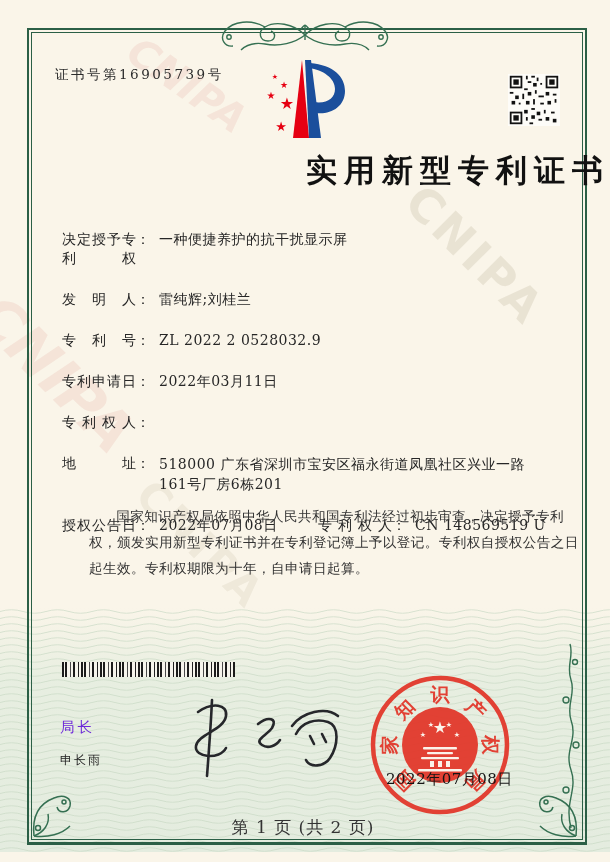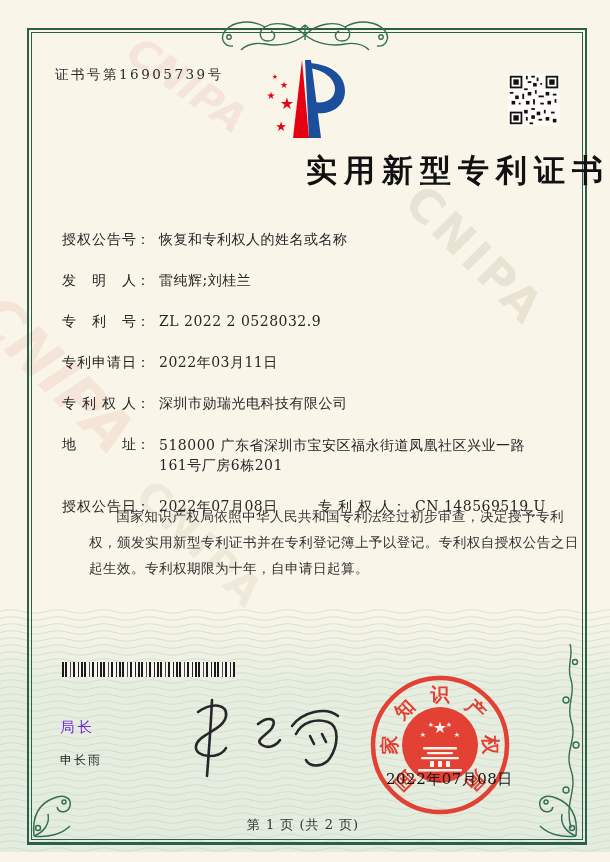--- a/index.html
+++ b/index.html
@@ -54,21 +54,21 @@
     background:repeating-linear-gradient(90deg,#1b1b1b 0 2px,#f6f4ec 2px 3px,#1b1b1b 3px 5px,#f6f4ec 5px 8px,#4a4a4a 8px 9px,#f6f4ec 9px 11px,#1b1b1b 11px 13px,#f6f4ec 13px 16px,#222 16px 17px,#f6f4ec 17px 19px);}
 
   .sig-title{position:absolute;left:60px;top:718px;font-size:14.5px;letter-spacing:3px;color:#6d28d9;}
   .sig-name{position:absolute;left:60px;top:752px;font-size:12px;letter-spacing:2px;color:#222;}
   .sig-script{position:absolute;left:140px;top:690px;z-index:4;}
 
   .seal{position:absolute;left:365px;top:670px;z-index:5;opacity:.94;}
   .seal-date{position:absolute;left:386px;top:770px;z-index:6;font-size:15px;color:#141414;letter-spacing:.5px;}
 
   .footer{position:absolute;left:0;top:816px;width:606px;text-align:center;z-index:4;
-          font-size:13px;letter-spacing:1px;color:#333;}
+          font-size:17px;letter-spacing:1px;color:#333;}
 </style>
 </head>
 <body>
 
 <div id="cert">
 
   <div class="band">
     <svg width="610" height="244">
       <defs>
         <pattern id="wav" width="46" height="7" patternUnits="userSpaceOnUse">
@@ -200,43 +200,42 @@
         <rect x="21" y="24" width="2" height="2"></rect>
           <rect x="25" y="25" width="2" height="2"></rect>
           <rect x="12" y="27" width="2" height="1"></rect>
       </g>
     </svg>
 
     <div class="title">实用新型专利证书</div>
 
     <div class="fields">
       <div class="f-row">
-        <span class="flabel">授权公告号</span>
-          <span class="fcolon">：</span>
-        <span class="fvalue">恢复和专利权人的姓名或名称</span>
+        <span class="flabel">决定授予专利权</span>
+          <span class="fcolon">：</span>
+        <span class="fvalue">一种便捷养护的抗干扰显示屏</span>
       </div>
       <div class="f-row">
         <span class="flabel">发明人</span>
           <span class="fcolon">：</span>
         <span class="fvalue">雷纯辉;刘桂兰</span>
       </div>
       <div class="f-row">
         <span class="flabel">专利号</span>
           <span class="fcolon">：</span>
         <span class="fvalue">ZL 2022 2 0528032.9</span>
       </div>
       <div class="f-row">
         <span class="flabel">专利申请日</span>
           <span class="fcolon">：</span>
         <span class="fvalue">2022年03月11日</span>
       </div>
       <div class="f-row">
         <span class="flabel">专利权人</span>
           <span class="fcolon">：</span>
-        <span class="fvalue">深圳市勋瑞光电科技有限公司</span>
       </div>
       <div class="f-row addr">
         <span class="flabel">地址</span>
           <span class="fcolon">：</span>
         <span class="fvalue">518000 广东省深圳市宝安区福永街道凤凰社区兴业一路161号厂房6栋201</span>
       </div>
       <div class="f-row">
         <span class="f-pair first">
           <span class="flabel">授权公告日</span>
             <span class="fcolon">：</span>

